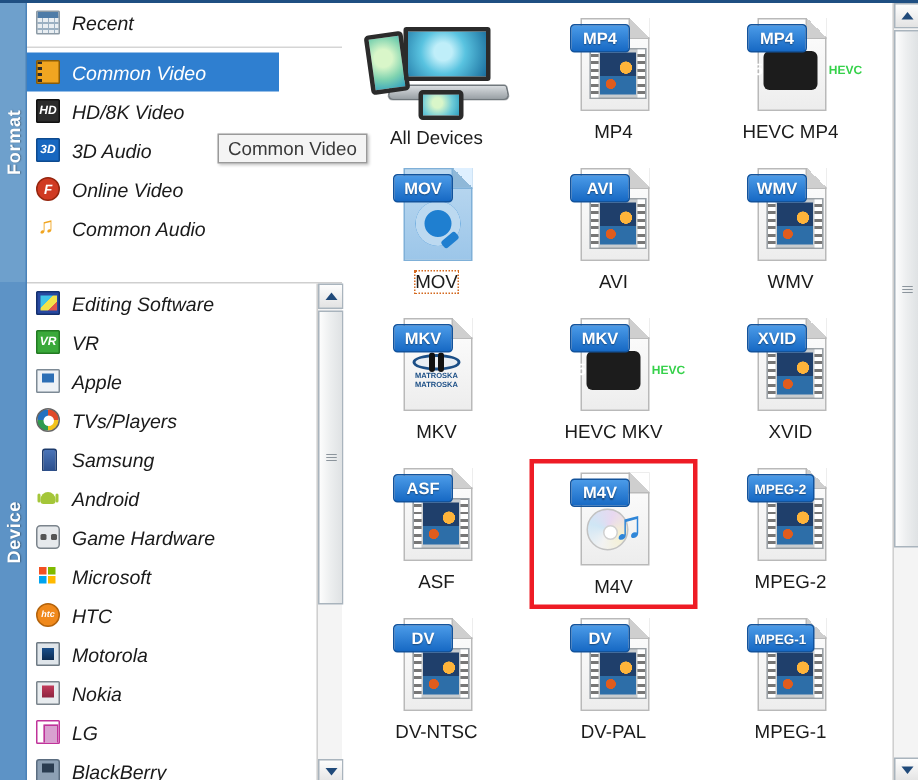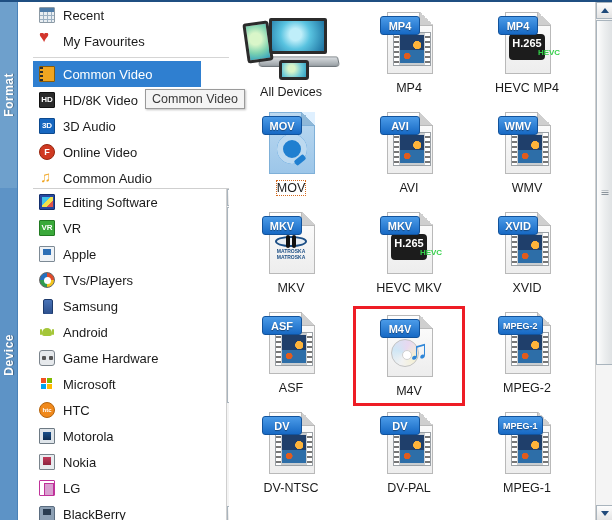--- a/index.html
+++ b/index.html
@@ -48,21 +48,21 @@
   }
 
   
   .sidebar {
     position: absolute;
     left: 18px; top: 0;
     width: 210px; height: 520px;
     background: #ffffff;
     border-right: 1px solid #2b5f96;
   }
-  .side-pane { position: absolute; left: 15px; width: 210px; background:#fff; }
+  .side-pane { position: absolute; left: 0; width: 210px; background:#fff;font-style:italic; }
   .pane-format { top: 0; height: 186px; }
   .pane-device { top: 186px; height: 334px; border-top: 1px solid #cfcfcf; }
 
   .pane-scroll {
     position: absolute; left: 0; top: 0;
     width: 210px; height: 100%;
     overflow: hidden;
   }
 
   .cat {
@@ -272,21 +272,21 @@
     background:
       radial-gradient(circle at 72% 36%, #ffb43a 0 16%, transparent 17%),
       radial-gradient(circle at 30% 75%, #e05c1d 0 12%, transparent 13%),
       linear-gradient(#1f3f6b 0 55%, #2d6ea8 55% 100%);
   }
   
   .thumb-hevc {
     position:absolute; left:10px; top:24px;
     width:36px; height:26px;
     background:#1c1c1c; border-radius:4px;
-    display:flex; flex-direction:column;
+    display:flex; flex-direction:row;
     align-items:center; justify-content:center; line-height:1;
   }
   .thumb-hevc .h265 { color:#ffffff; font-size:11px; font-weight:bold; }
   .thumb-hevc .hevc { color:#35d14a; font-size:8px; font-weight:bold;margin-left:44px; }
   
   .doc.mov .paper { background: linear-gradient(#bcd9f0,#9cc6e9); border-color:#7fb0d8; }
   .doc.mov .paper::after { background: linear-gradient(225deg,#dff0ff 50%, #8fb8d8 50%); border-color:#7fb0d8; }
   .mov-q {
     position:absolute; left:14px; top:24px;
     width:30px; height:30px; border-radius:50%;
@@ -394,24 +394,20 @@
   </div>
 
   <div class="sidebar">
 
     <div class="side-pane pane-format">
       <div class="pane-scroll">
         <div class="cat">
           <span class="ico recent"></span>
           <span class="lbl">Recent</span>
         </div>
-        <div class="cat">
-          <span class="ico heart"></span>
-          <span class="lbl">My Favourites</span>
-        </div>
         <div class="side-sep"></div>
         <div class="cat selected">
           <span class="ico film"></span>
           <span class="lbl">Common Video</span>
         </div>
         <div class="cat">
           <span class="ico hd"></span>
           <span class="lbl">HD/8K Video</span>
         </div>
         <div class="cat">

